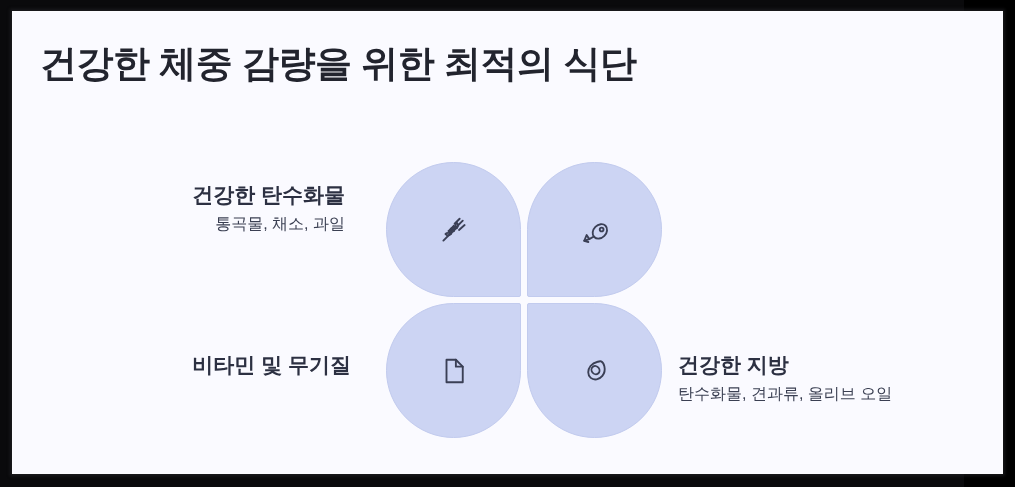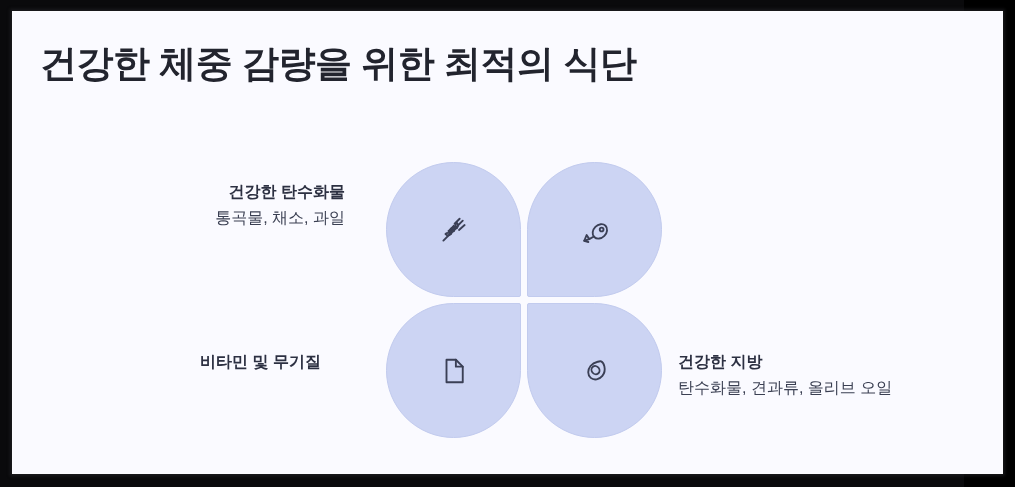--- a/index.html
+++ b/index.html
@@ -93,38 +93,38 @@
   .petal svg {
     display: block;
   }
 
   
   .quad-text {
     position: absolute;
     white-space: nowrap;
   }
   .quad-heading {
-    font-size: 16px;
+    font-size: 21px;
     font-weight: 700;
     color: #2c3042;
     line-height: 1.35;
   }
   .quad-sub {
     font-size: 16px;
     font-weight: 400;
     color: #3a3f52;
     line-height: 1.5;
     margin-top: 3px;
   }
 
   .align-right { text-align: right; }
   .align-left  { text-align: left; }
 
   #text-tl { right: 658px; top: 170px; }
-  #text-bl { right: 682px; top: 340px; }
+  #text-bl { right: 652px; top: 340px; }
   #text-tr { left: 670px; top: 170px; }
   #text-br { left: 666px; top: 340px; }
 </style>
 </head>
 <body>
 
 <div id="frame">
 
   <div id="card">
 

